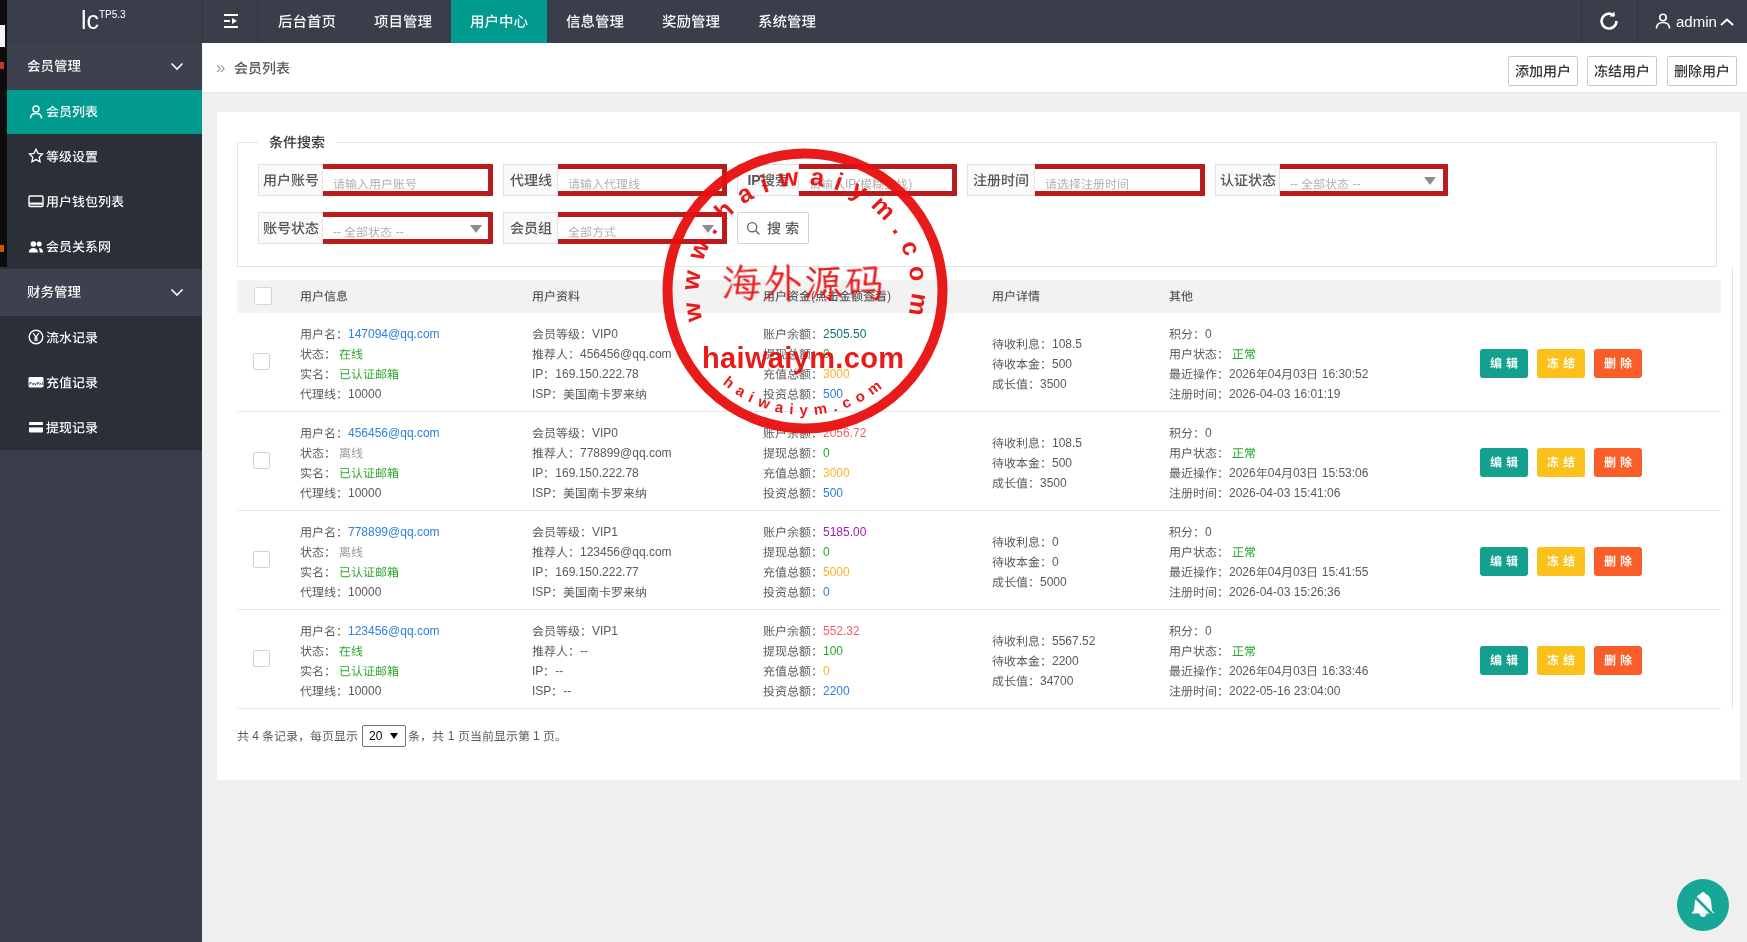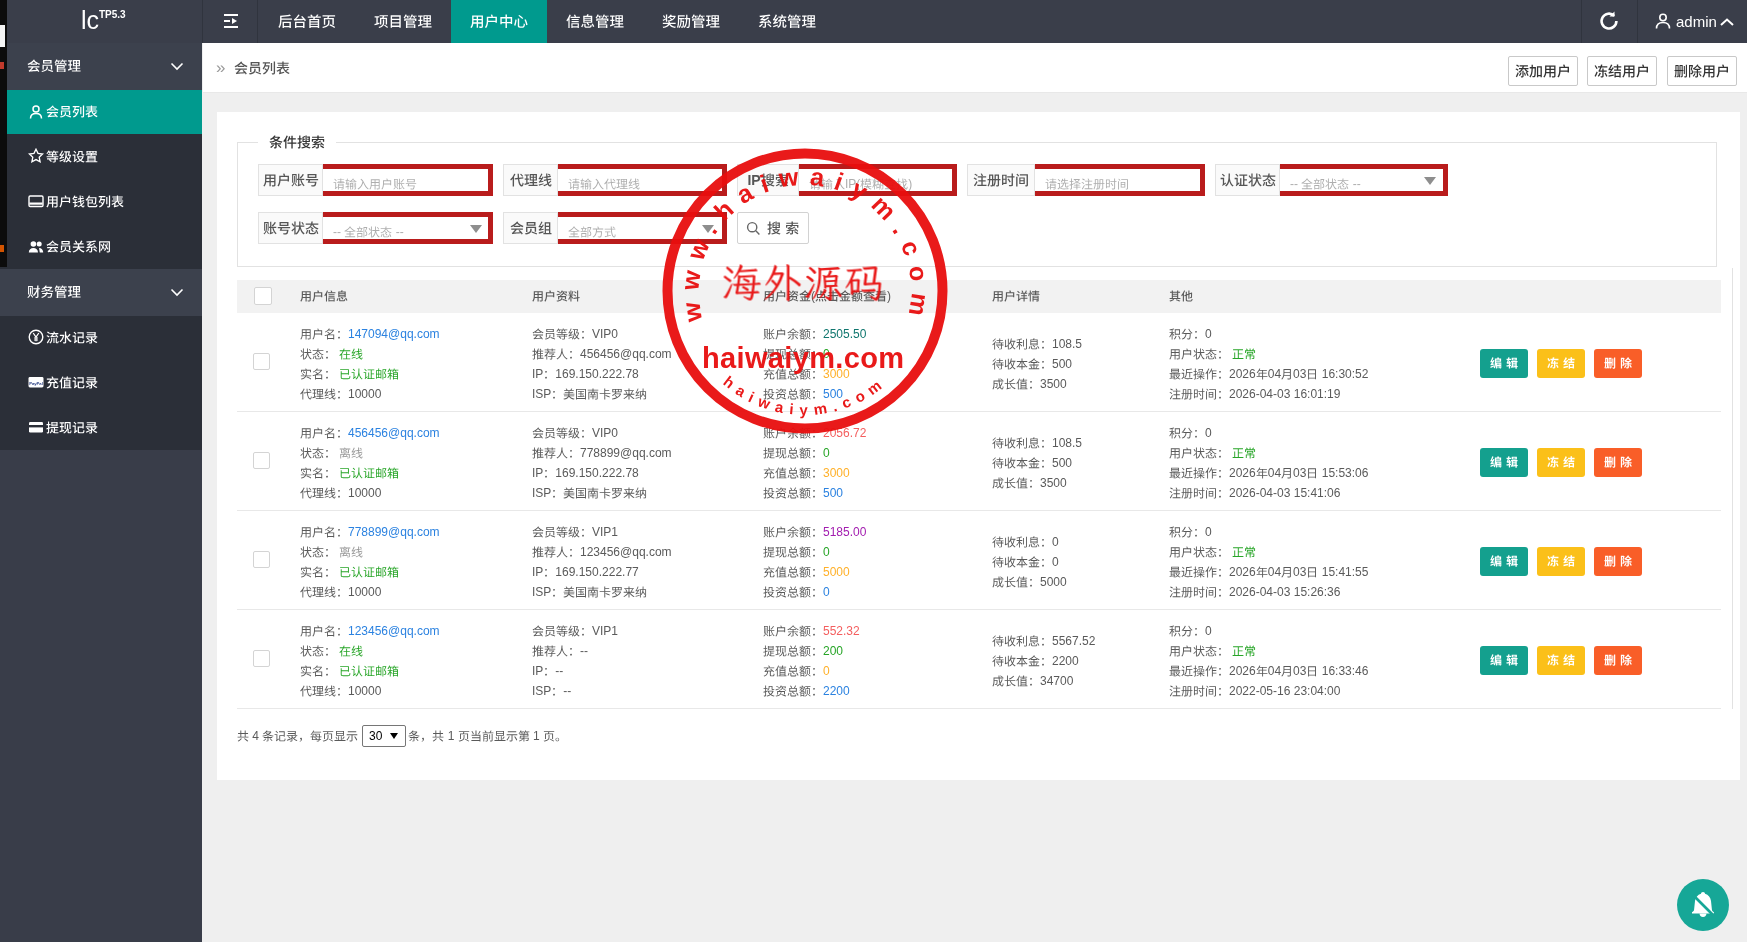--- a/index.html
+++ b/index.html
@@ -194,21 +194,21 @@
       <path id="r3002" d="M194 -244C111 -244 42 -176 42 -92C42 -7 111 61 194 61C279 61 347 -7 347 -92C347 -176 279 -244 194 -244ZM194 10C139 10 93 -35 93 -92C93 -147 139 -193 194 -193C251 -193 296 -147 296 -92C296 -35 251 10 194 10Z"></path>
       <path id="k6d77" d="M653 -150Q661 -150 668 -158Q675 -166 679 -176Q683 -185 683 -188Q683 -196 669 -207Q655 -218 634 -230Q613 -242 592 -252Q570 -262 555 -268Q540 -275 538 -275Q529 -275 520 -260Q513 -249 513 -242Q513 -235 525 -227Q578 -197 631 -160Q644 -150 653 -150ZM444 -283 770 -299Q766 -258 761 -218Q756 -178 750 -140L415 -127Q423 -164 430 -204Q437 -243 444 -283ZM113 30H116Q133 30 154 -14Q188 -83 213 -148Q238 -212 252 -258Q266 -303 266 -314Q266 -330 258 -330Q246 -330 232 -300Q198 -230 163 -166Q128 -102 95 -47Q88 -36 79 -27Q70 -18 59 -11Q51 -6 51 -1Q51 6 68 16Q85 27 113 30ZM676 -360Q685 -360 691 -368Q697 -376 700 -385Q704 -394 704 -397Q704 -405 684 -418Q663 -430 636 -443Q609 -456 586 -465Q564 -474 560 -474Q551 -474 543 -463Q535 -452 535 -442Q535 -434 548 -427Q576 -414 604 -398Q632 -383 660 -366Q669 -360 676 -360ZM470 -483 783 -500Q780 -425 774 -348L451 -333Q457 -372 462 -410Q466 -448 470 -483ZM215 -371Q223 -371 236 -386Q249 -401 249 -411Q249 -420 233 -432Q215 -446 190 -464Q166 -481 142 -497Q119 -513 102 -524Q84 -534 78 -534Q69 -534 61 -522Q53 -509 53 -501Q53 -492 67 -483Q101 -459 132 -434Q162 -409 193 -383Q200 -378 205 -374Q210 -371 215 -371ZM805 -89 920 -94Q948 -96 948 -109Q948 -116 938 -126Q928 -137 915 -146Q902 -154 892 -154Q885 -154 877 -151Q867 -147 855 -146Q843 -144 830 -143L813 -142Q818 -180 823 -220Q828 -260 832 -302L956 -308H959Q982 -310 982 -322Q982 -331 973 -340Q964 -349 952 -356Q941 -362 932 -362Q928 -362 925 -362Q922 -361 918 -360Q908 -357 898 -356Q888 -354 878 -353L836 -351Q839 -389 842 -426Q844 -464 845 -500Q845 -503 848 -508Q850 -512 850 -518Q850 -531 833 -541Q816 -551 805 -551Q803 -551 800 -550Q797 -550 794 -550L474 -532Q428 -552 414 -552Q405 -552 405 -542Q405 -539 406 -535Q406 -531 407 -526Q409 -521 409 -515Q409 -509 409 -504Q409 -482 406 -448Q403 -415 398 -383Q394 -351 391 -330L347 -328H337Q328 -328 318 -329Q307 -330 296 -334Q293 -335 289 -335Q284 -335 284 -330Q284 -327 288 -314Q293 -302 306 -290Q319 -278 342 -278Q347 -278 354 -278Q360 -279 367 -279L383 -280Q376 -240 368 -198Q360 -155 349 -113Q348 -110 348 -108Q347 -105 347 -103Q347 -96 360 -82Q374 -69 386 -69Q392 -69 400 -71Q408 -73 422 -74L741 -87Q732 -36 726 -13Q720 10 716 16Q712 22 708 22Q707 22 706 22Q705 21 703 21Q673 16 642 8Q611 -1 580 -13Q563 -20 552 -20Q542 -20 542 -14Q542 -7 557 6Q572 18 594 32Q617 47 642 60Q667 73 688 81Q708 89 718 89Q736 89 755 69Q765 59 773 44Q781 29 789 -2Q797 -33 805 -89ZM285 -604Q297 -616 297 -625Q297 -635 284 -647Q276 -655 256 -674Q236 -692 212 -712Q189 -732 170 -746Q151 -761 143 -761Q130 -761 122 -747Q114 -733 114 -730Q114 -722 127 -710Q154 -688 184 -660Q213 -631 239 -602Q251 -588 261 -588Q270 -588 285 -604ZM450 -619 876 -646Q902 -648 902 -662Q902 -668 892 -679Q882 -690 868 -699Q855 -708 845 -708Q841 -708 838 -707Q834 -706 830 -704Q820 -700 808 -698Q797 -696 784 -695L483 -673Q484 -675 491 -688Q498 -700 507 -717Q516 -734 522 -748Q529 -762 529 -766Q529 -775 516 -786Q503 -797 487 -806Q471 -814 463 -814Q453 -814 453 -801V-790Q453 -772 436 -725Q418 -678 386 -616Q355 -554 312 -489Q298 -467 298 -457Q298 -450 304 -450Q313 -450 332 -468Q350 -486 372 -513Q394 -540 415 -568Q436 -597 450 -619Z"></path>
       <path id="k5916" d="M282 -550 457 -560Q417 -436 360 -327Q348 -341 332 -358Q316 -376 300 -393Q283 -410 270 -421Q256 -432 250 -432Q240 -432 229 -420Q218 -407 218 -399Q218 -393 224 -387Q252 -362 278 -334Q305 -307 330 -274Q281 -190 216 -113Q152 -36 69 38Q48 56 48 68Q48 74 55 74Q66 74 86 60Q200 -18 281 -108Q362 -198 421 -307Q480 -416 524 -549Q526 -554 532 -562Q538 -571 538 -581Q538 -592 524 -605Q509 -618 489 -618H482L310 -607Q325 -640 338 -673Q351 -706 362 -738Q363 -741 364 -744Q364 -747 364 -750Q364 -762 352 -774Q339 -786 324 -794Q308 -802 300 -802Q292 -802 292 -791Q292 -787 292 -784Q293 -781 293 -778Q293 -766 282 -726Q272 -685 248 -622Q224 -560 184 -483Q145 -406 86 -323Q72 -305 72 -292Q72 -285 78 -285Q88 -285 120 -318Q153 -350 196 -410Q240 -469 282 -550ZM609 -756 610 -15Q610 21 602 56Q601 59 601 63Q601 75 612 84Q624 92 638 96Q652 101 659 101Q675 101 675 83L674 -450Q716 -423 752 -396Q789 -369 826 -340Q862 -310 904 -273Q914 -265 920 -265Q929 -265 938 -274Q946 -284 952 -296Q957 -307 957 -313Q957 -323 942 -335Q829 -426 762 -466Q696 -507 691 -507Q683 -507 674 -497V-777Q674 -789 663 -796Q652 -804 638 -808Q624 -813 612 -814Q601 -816 600 -816Q591 -816 591 -811Q591 -809 594 -804Q609 -781 609 -756Z"></path>
       <path id="k6e90" d="M505 -198V-184Q505 -178 504 -174Q504 -169 503 -165Q490 -128 466 -88Q442 -49 410 -4Q396 14 396 25Q396 31 402 31Q409 31 420 24Q431 16 432 15Q470 -14 506 -60Q542 -105 574 -154Q576 -158 576 -161Q576 -171 563 -182Q550 -193 534 -200Q519 -208 513 -208Q505 -208 505 -198ZM951 -37Q951 -42 938 -62Q925 -81 906 -107Q886 -133 865 -158Q844 -184 827 -200Q810 -217 804 -217Q797 -217 784 -208Q770 -198 770 -187Q770 -180 781 -167Q841 -98 891 -17Q904 2 912 2Q915 2 924 -3Q934 -8 942 -17Q951 -26 951 -37ZM109 19H114Q125 19 132 10Q140 2 147 -14Q176 -71 211 -146Q246 -222 271 -298Q277 -315 277 -325Q277 -338 269 -338Q257 -338 242 -310Q221 -271 196 -226Q170 -181 144 -138Q117 -94 92 -59Q85 -48 76 -41Q67 -34 56 -26Q46 -19 46 -15Q46 -7 60 1Q75 9 91 14Q107 18 109 19ZM782 -382 774 -305 569 -293 564 -370ZM793 -498 786 -430 560 -417 555 -483ZM225 -372Q237 -372 247 -388Q257 -405 257 -415Q257 -423 246 -436Q234 -448 204 -470Q175 -491 121 -526Q108 -534 100 -534Q87 -534 78 -520Q68 -507 68 -499Q68 -493 74 -489Q79 -485 86 -480Q117 -459 146 -436Q174 -412 202 -385Q216 -372 225 -372ZM648 -247 650 17Q607 7 559 -18Q541 -27 532 -27Q525 -27 525 -22Q525 -13 540 2Q579 41 617 65Q655 89 669 89Q681 89 696 79Q712 69 712 46Q712 38 711 29Q710 20 710 10L707 -251L826 -257Q840 -258 848 -260Q856 -261 856 -268Q856 -278 831 -307L855 -497Q856 -502 859 -507Q862 -512 862 -518Q862 -532 847 -542Q832 -552 822 -552Q819 -552 816 -552Q814 -551 811 -551L660 -541Q675 -564 687 -585Q699 -606 709 -628Q710 -629 710 -633Q710 -640 699 -649Q688 -658 674 -665Q659 -672 650 -672Q642 -672 642 -660V-654Q642 -647 632 -614Q623 -581 597 -537L554 -534Q503 -551 489 -551Q480 -551 480 -545Q480 -541 482 -536Q485 -531 489 -524Q494 -514 496 -502Q499 -490 500 -472L515 -296Q516 -292 516 -288Q516 -284 516 -280Q516 -273 516 -267Q515 -261 514 -255Q514 -253 514 -250Q513 -248 513 -246Q513 -229 531 -219Q549 -209 560 -209Q574 -209 574 -228V-233L573 -243ZM440 -664 882 -692Q911 -694 911 -707Q911 -712 902 -722Q894 -733 882 -742Q869 -751 857 -751Q854 -751 851 -750Q848 -750 844 -749Q827 -744 807 -743L440 -718Q385 -742 371 -742Q363 -742 363 -735Q363 -732 364 -728Q366 -725 367 -720Q374 -702 376 -684Q377 -667 378 -646V-605Q378 -541 374 -464Q369 -387 354 -304Q340 -220 312 -136Q284 -52 237 26Q225 45 225 56Q225 63 231 63Q245 63 271 32Q297 0 328 -57Q358 -114 384 -192Q410 -269 423 -360Q433 -427 436 -509Q440 -591 440 -664ZM281 -574Q287 -574 295 -582Q303 -591 310 -601Q316 -611 316 -617Q316 -623 303 -638Q290 -654 270 -674Q250 -693 228 -711Q207 -729 190 -740Q173 -752 166 -752Q154 -752 144 -740Q134 -728 134 -720Q134 -712 148 -700Q177 -676 202 -652Q226 -627 259 -589Q271 -574 281 -574Z"></path>
       <path id="k7801" d="M156 -92Q156 -73 175 -63Q194 -53 205 -53Q220 -53 220 -71V-75L219 -117L362 -123Q373 -124 380 -126Q388 -128 388 -137Q388 -146 366 -174L380 -397Q381 -402 383 -407Q385 -412 385 -421Q385 -430 374 -440Q363 -450 343 -450H336L206 -442L200 -443Q239 -523 280 -643L422 -652Q426 -652 428 -653Q445 -656 445 -666Q445 -682 416 -701Q404 -709 396 -709Q388 -709 380 -706Q372 -703 344 -700L100 -684L61 -689Q54 -689 54 -679Q54 -669 78 -640Q86 -632 109 -632L133 -633L214 -638Q180 -526 134 -430Q89 -333 57 -286Q25 -239 25 -230Q25 -220 33 -220Q41 -220 75 -254Q109 -288 152 -357L160 -147V-139Q160 -114 156 -92ZM319 -395 310 -176 217 -171 209 -389ZM490 -126H505L763 -142Q785 -145 785 -157Q785 -165 776 -177Q767 -189 756 -198Q744 -207 737 -207Q730 -207 720 -204Q711 -200 679 -197L477 -184H470Q449 -184 437 -188Q425 -193 421 -193Q417 -193 417 -188Q425 -146 444 -136Q463 -126 490 -126ZM760 -763 521 -745H513Q489 -745 478 -748Q466 -751 461 -751Q453 -751 453 -744Q458 -715 483 -692Q492 -683 513 -683H522Q527 -683 533 -684L746 -699L701 -360L547 -353Q562 -457 573 -552V-557Q573 -569 562 -578Q552 -586 532 -594Q513 -603 503 -603Q493 -603 493 -595Q493 -593 498 -582Q503 -570 503 -540V-530Q502 -508 498 -474Q493 -441 488 -403Q484 -365 480 -346Q476 -327 476 -322Q476 -308 493 -298Q510 -288 520 -288Q531 -288 538 -292Q545 -296 556 -297L851 -315Q845 -201 833 -128Q821 -55 792 15Q790 21 785 21H782Q716 0 682 -18Q649 -35 638 -35Q627 -35 627 -27Q627 -13 674 24Q722 62 752 77Q783 92 796 92Q808 92 825 78Q842 64 849 48Q897 -59 910 -254Q914 -316 916 -322Q918 -328 918 -337Q918 -346 906 -357Q893 -368 874 -368H867L770 -364L816 -708Q817 -714 819 -720Q821 -725 821 -734Q821 -742 805 -753Q789 -764 774 -764Z"></path>
     </defs>
   </svg>
 <div class="a" style="left:0;top:0;width:1747px;height:942px;background:#efefef">
     <div class="a" style="left:0;top:0;width:1747px;height:43px;background:#3a3e4a"></div>
     <div class="a" style="left:81px;top:6px;color:#fff;font-size:25px;line-height:28px">lc</div>
-    <div class="a" style="left:99px;top:9px;color:#fff;font-size:10px;font-weight:bold">TP5.3</div>
+    <div class="a" style="left:99px;top:9px;color:#fff;font-size:10px;font-weight:normal">TP5.3</div>
     <div class="a" style="left:202px;top:0;width:1px;height:43px;background:#30343e"></div>
     <div class="a" style="left:257px;top:0;width:1px;height:43px;background:#30343e"></div>
     <div class="a" style="left:1581px;top:0;width:1px;height:43px;background:#30343e"></div>
     <div class="a" style="left:1637px;top:0;width:1px;height:43px;background:#30343e"></div>
     <div class="a" style="left:224px;top:14px;width:14px;height:2.4px;background:#fff"></div>
     <div class="a" style="left:224px;top:20px;width:6px;height:2.4px;background:#fff"></div>
     <div class="a" style="left:224px;top:26px;width:14px;height:2.4px;background:#fff"></div>
     <div class="a" style="left:232px;top:17.5px;width:0;height:0;border-top:3.6px solid transparent;border-bottom:3.6px solid transparent;border-left:5.5px solid #fff"></div>
     <div class="a" style="left:259px;top:0;width:96px;height:43px;color:#fff;font-size:14.5px;line-height:43px;text-align:center"><svg class="k" style="width:4.000em" viewBox="0 -880 4000 1000">
         <use href="#m540e"></use>
@@ -1003,21 +1003,21 @@
         <use href="#r6237" x="1000"></use>
         <use href="#r4f59" x="2000"></use>
         <use href="#r989d" x="3000"></use>
         <use href="#rff1a" x="4000"></use>
       </svg><span style="color:#f45e5e">552.32</span><br><svg class="k" style="width:5.000em" viewBox="0 -880 5000 1000">
         <use href="#r63d0"></use>
         <use href="#r73b0" x="1000"></use>
         <use href="#r603b" x="2000"></use>
         <use href="#r989d" x="3000"></use>
         <use href="#rff1a" x="4000"></use>
-      </svg><span style="color:#27a527">200</span><br><svg class="k" style="width:5.000em" viewBox="0 -880 5000 1000">
+      </svg><span style="color:#27a527">100</span><br><svg class="k" style="width:5.000em" viewBox="0 -880 5000 1000">
         <use href="#r5145"></use>
         <use href="#r503c" x="1000"></use>
         <use href="#r603b" x="2000"></use>
         <use href="#r989d" x="3000"></use>
         <use href="#rff1a" x="4000"></use>
       </svg><span style="color:#ffb029">0</span><br><svg class="k" style="width:5.000em" viewBox="0 -880 5000 1000">
         <use href="#r6295"></use>
         <use href="#r8d44" x="1000"></use>
         <use href="#r603b" x="2000"></use>
         <use href="#r989d" x="3000"></use>
@@ -1104,21 +1104,21 @@
         <use href="#r9875"></use>
         <use href="#r5f53" x="1000"></use>
         <use href="#r524d" x="2000"></use>
         <use href="#r663e" x="3000"></use>
         <use href="#r793a" x="4000"></use>
         <use href="#r7b2c" x="5000"></use>
       </svg> 1 <svg class="k" style="width:2.000em" viewBox="0 -880 2000 1000">
         <use href="#r9875"></use>
         <use href="#r3002" x="1000"></use>
       </svg></div>
-    <div class="a" style="left:362px;top:725px;width:44px;height:22px;background:#fff;border:1px solid #767676;border-radius:2px;font-size:12px;color:#000;line-height:20px;padding-left:6px">30</div>
+    <div class="a" style="left:362px;top:725px;width:44px;height:22px;background:#fff;border:1px solid #767676;border-radius:2px;font-size:12px;color:#000;line-height:20px;padding-left:6px">20</div>
     <div class="a" style="left:390px;top:733px;width:0;height:0;border-left:4.5px solid transparent;border-right:4.5px solid transparent;border-top:6px solid #000"></div>
     <div class="a" style="left:1677px;top:879px;width:52px;height:52px;border-radius:50%;background:#16a797"></div>
     <svg class="a" style="left:1689px;top:890px" width="28" height="30" viewBox="0 0 28 30">
       <path d="M14 2c1.2 0 2 .8 2 1.8 3.4.9 5.6 3.8 6 7.2l.9 8.5c.1 1.4.8 2 2 2.6v1.4H3v-1.4c1.3-.6 2-1.2 2.1-2.6L6 11c.4-3.4 2.6-6.3 6-7.2C12 2.8 12.8 2 14 2z" fill="#fff"></path>
       <path d="M10.5 23.5h7c0 2-1.4 3.4-3.5 3.4s-3.5-1.4-3.5-3.4z" fill="#fff"></path>
       <path d="M4 5l20 20" stroke="#16a797" stroke-width="2.6"></path>
     </svg>
     <div class="a" style="left:0;top:0;width:7px;height:267px;background:#0c0c0c"></div>
     <div class="a" style="left:0;top:25px;width:5px;height:22px;background:#f5f5f5"></div>
     <div class="a" style="left:0;top:62px;width:4px;height:7px;background:#c0392b"></div>

